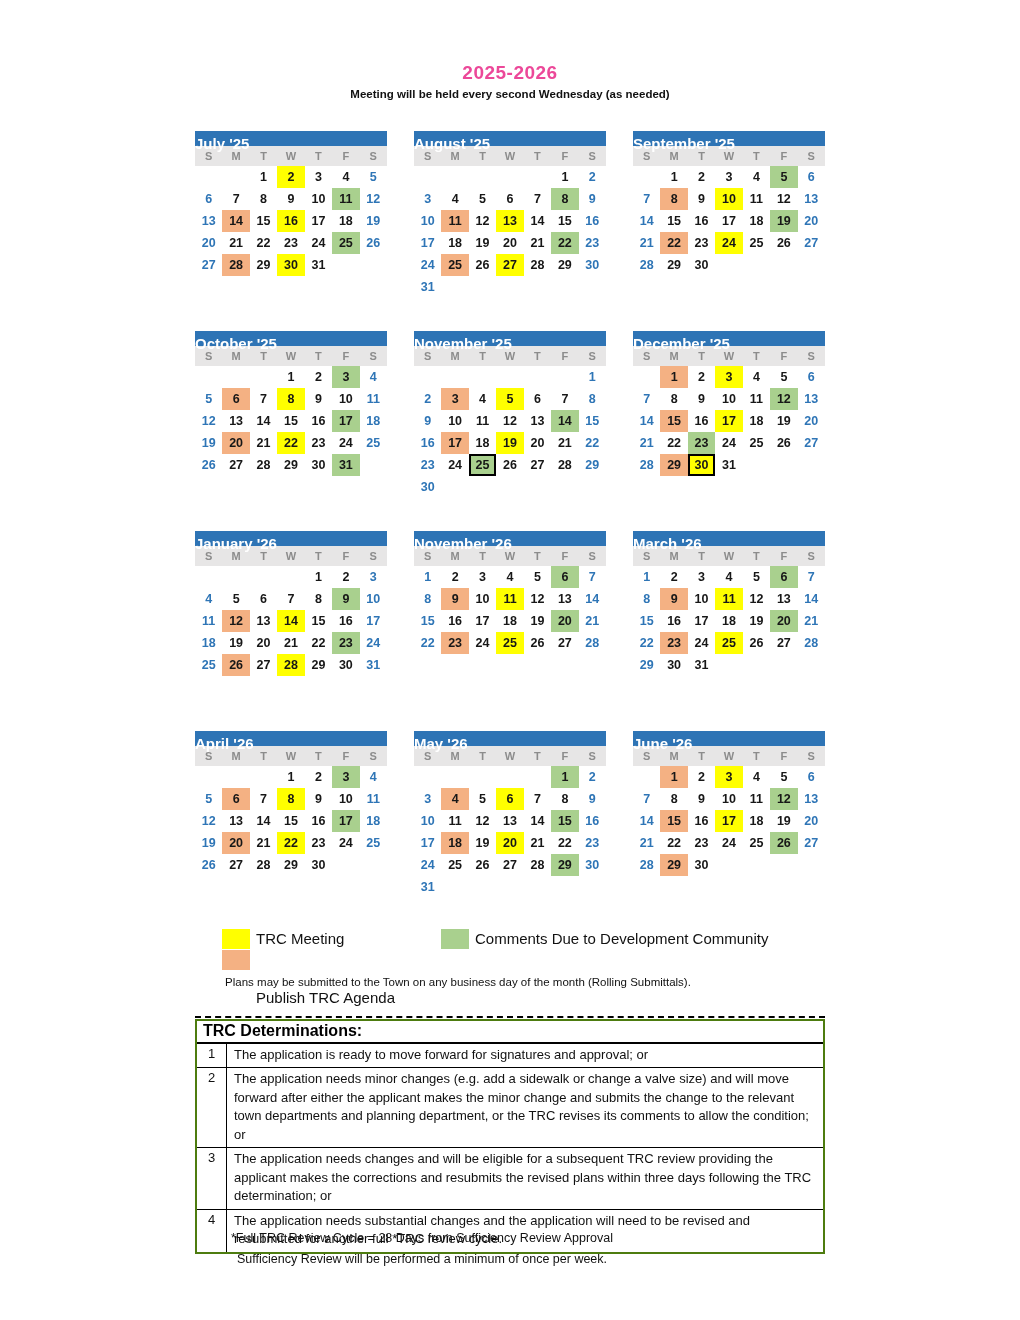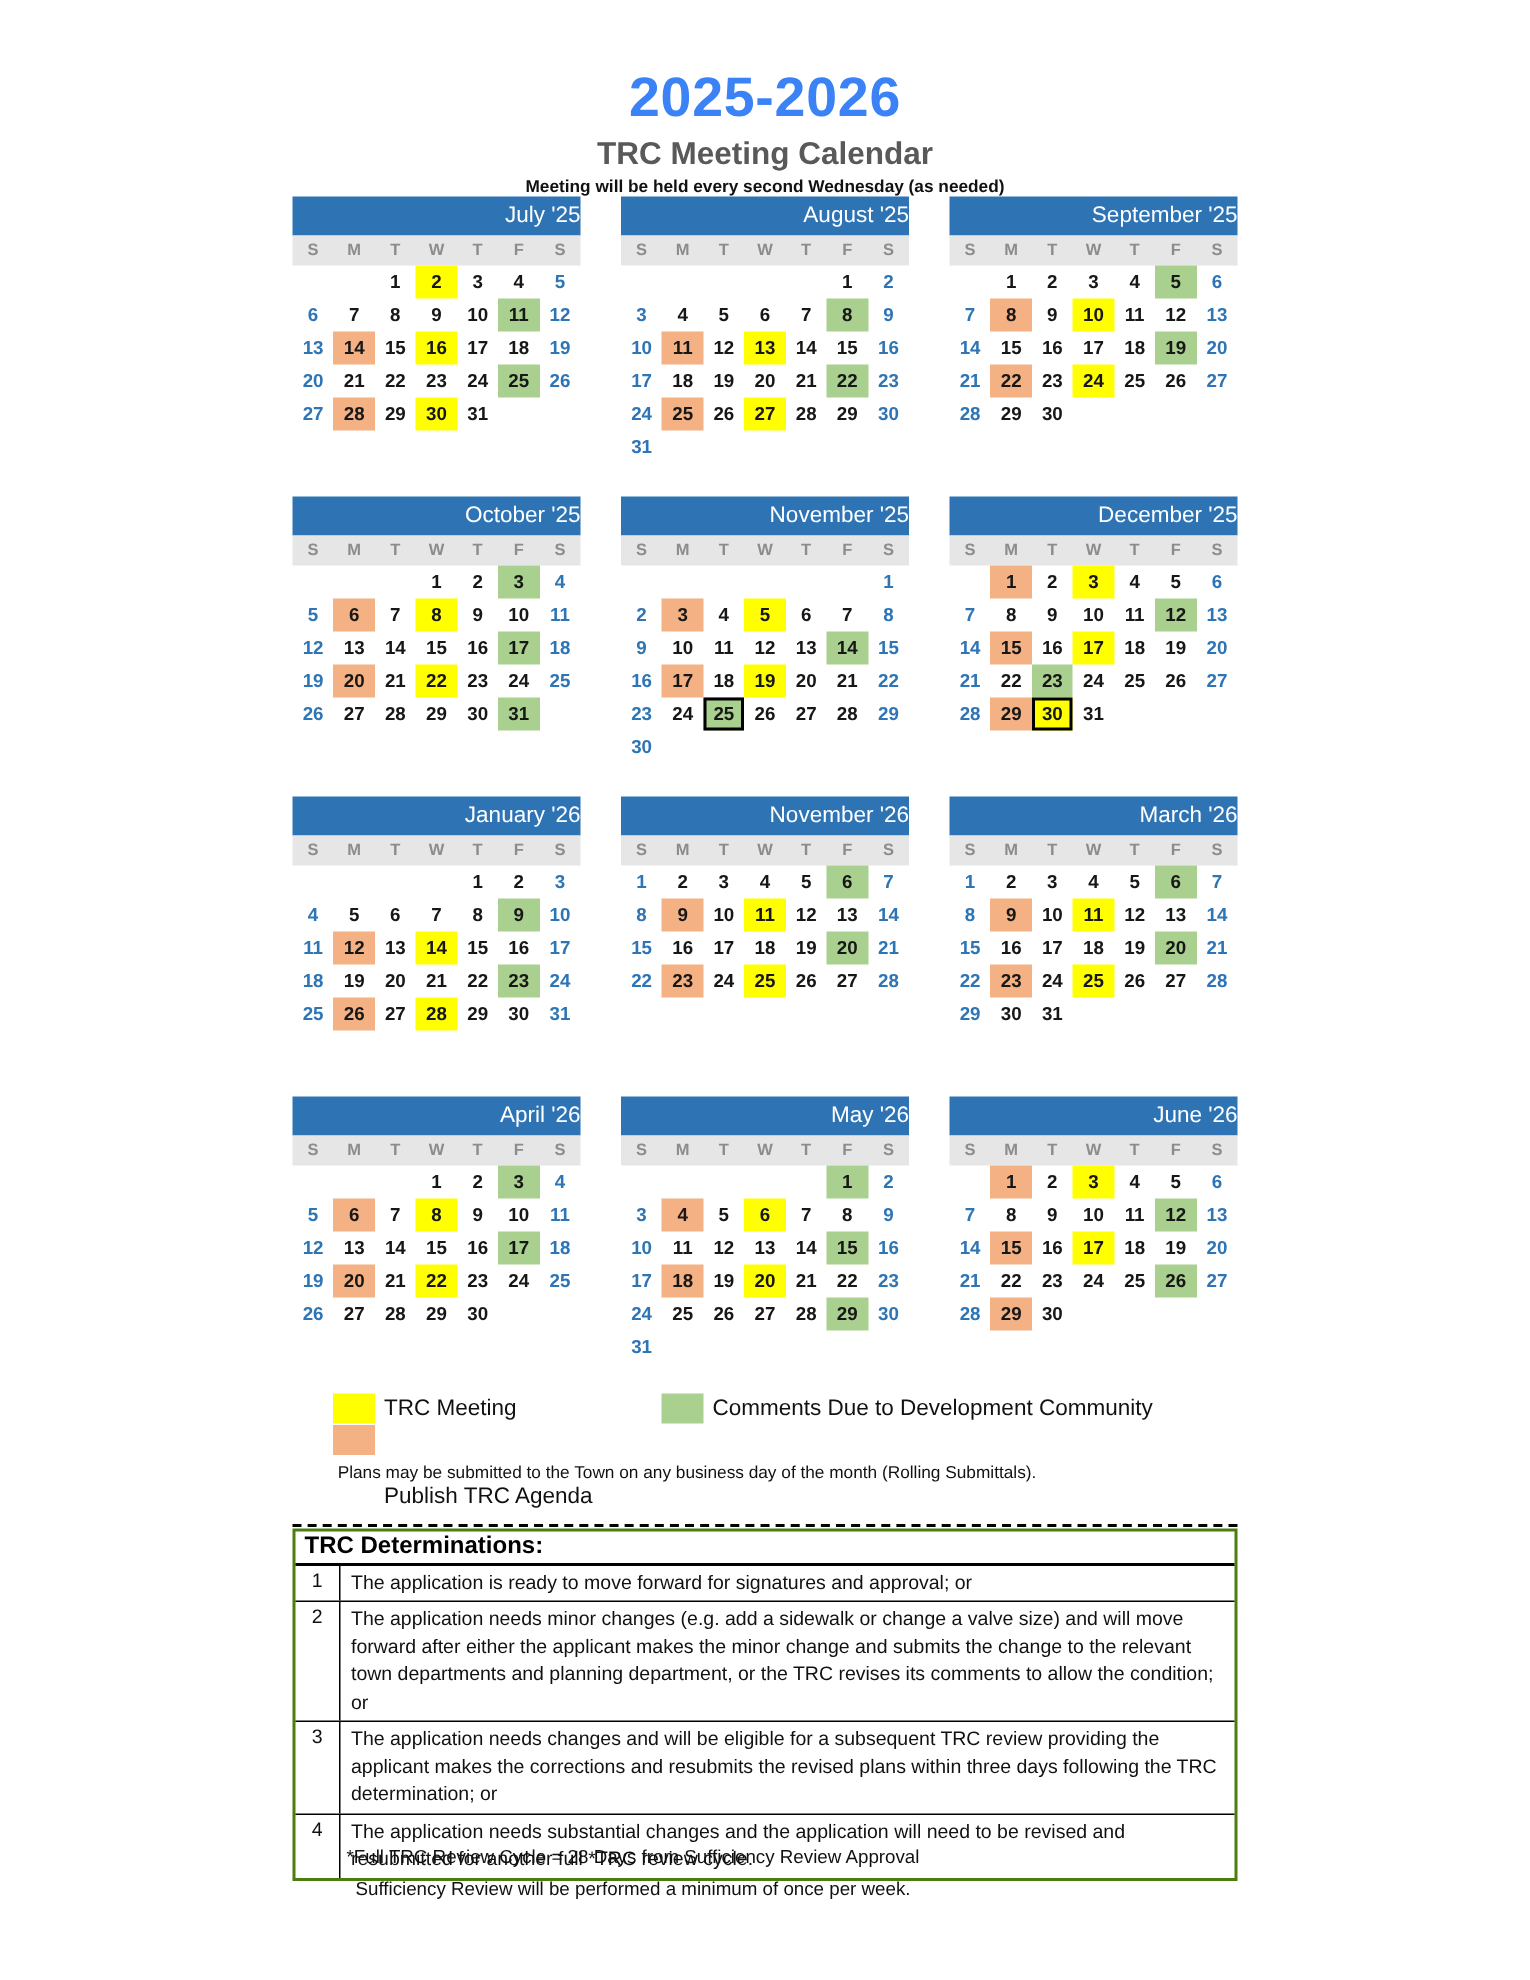--- a/index.html
+++ b/index.html
@@ -2,34 +2,34 @@
 <html><head>
 <meta charset="utf-8">
 <style>
   * { margin:0; padding:0; box-sizing:border-box; }
   html,body { background:#ffffff; }
   body { width:1020px; height:1320px; font-family:"Liberation Sans", sans-serif; position:relative; }
   .page { position:relative; width:1020px; height:1320px; background:#fff; overflow:hidden; }
 
   
   .hdr { text-align:center; padding-top:44px; }
-  .title { font-size:37px; font-weight:bold; color:#3b82f6; letter-spacing:0.5px; }
+  .title { font-size:19px; font-weight:bold; color:#ec4899; letter-spacing:0.5px;margin-top:18px; }
   .subtitle { font-size:21px; font-weight:bold; color:#595959; margin-top:5px; }
   .tagline { font-size:11.5px; color:#111; margin-top:4px;font-weight:bold; }
 
   
   .cal-grid {
     position:absolute; left:195px; top:131px; width:630px;
     display:grid; grid-template-columns:repeat(3,192px);
     justify-content:space-between; grid-auto-rows:200px; align-items:start;
   }
   .month { width:192px; }
   .month-header {
-    height:26px; line-height:26px; text-align:right;
-    background:#2E74B5; color:#fff; font-size:15px; font-weight:normal;
+    height:15px; line-height:26px; text-align:left;
+    background:#2E74B5; color:#fff; font-size:15px; font-weight:bold;
   }
   .dow-row { display:grid; grid-template-columns:repeat(7,1fr); background:#E7E6E6; height:20px; }
   .dow { text-align:center; font-size:11px; line-height:20px; color:#8C8C8C; font-weight:bold; }
   .week { display:grid; grid-template-columns:repeat(7,1fr); height:22px; }
   .day { text-align:center; font-size:12.5px; font-weight:bold; line-height:22px; color:#171717; }
   .day.weekend { color:#2E75B6; }
   .day.meeting { background:#FFFF00; }
   .day.agenda { background:#F4B183; }
   .day.comments { background:#A9D08E; }
   .day.outlined { border:2px solid #000; line-height:18px; }
@@ -60,21 +60,20 @@
   .fn-1 { top:1231px; }
   .fn-2 { top:1252px; }
 </style>
 </head>
 <body>
 
 <div class="page">
 
   <div class="hdr">
     <div class="title">2025-2026</div>
-    <div class="subtitle">TRC Meeting Calendar</div>
     <div class="tagline">Meeting will be held every second Wednesday (as needed)</div>
   </div>
 
   <div class="cal-grid">
       <div class="month">
         <div class="month-header">July '25</div>
         <div class="dow-row">
           <div class="dow">S</div>
           <div class="dow">M</div>
           <div class="dow">T</div>

